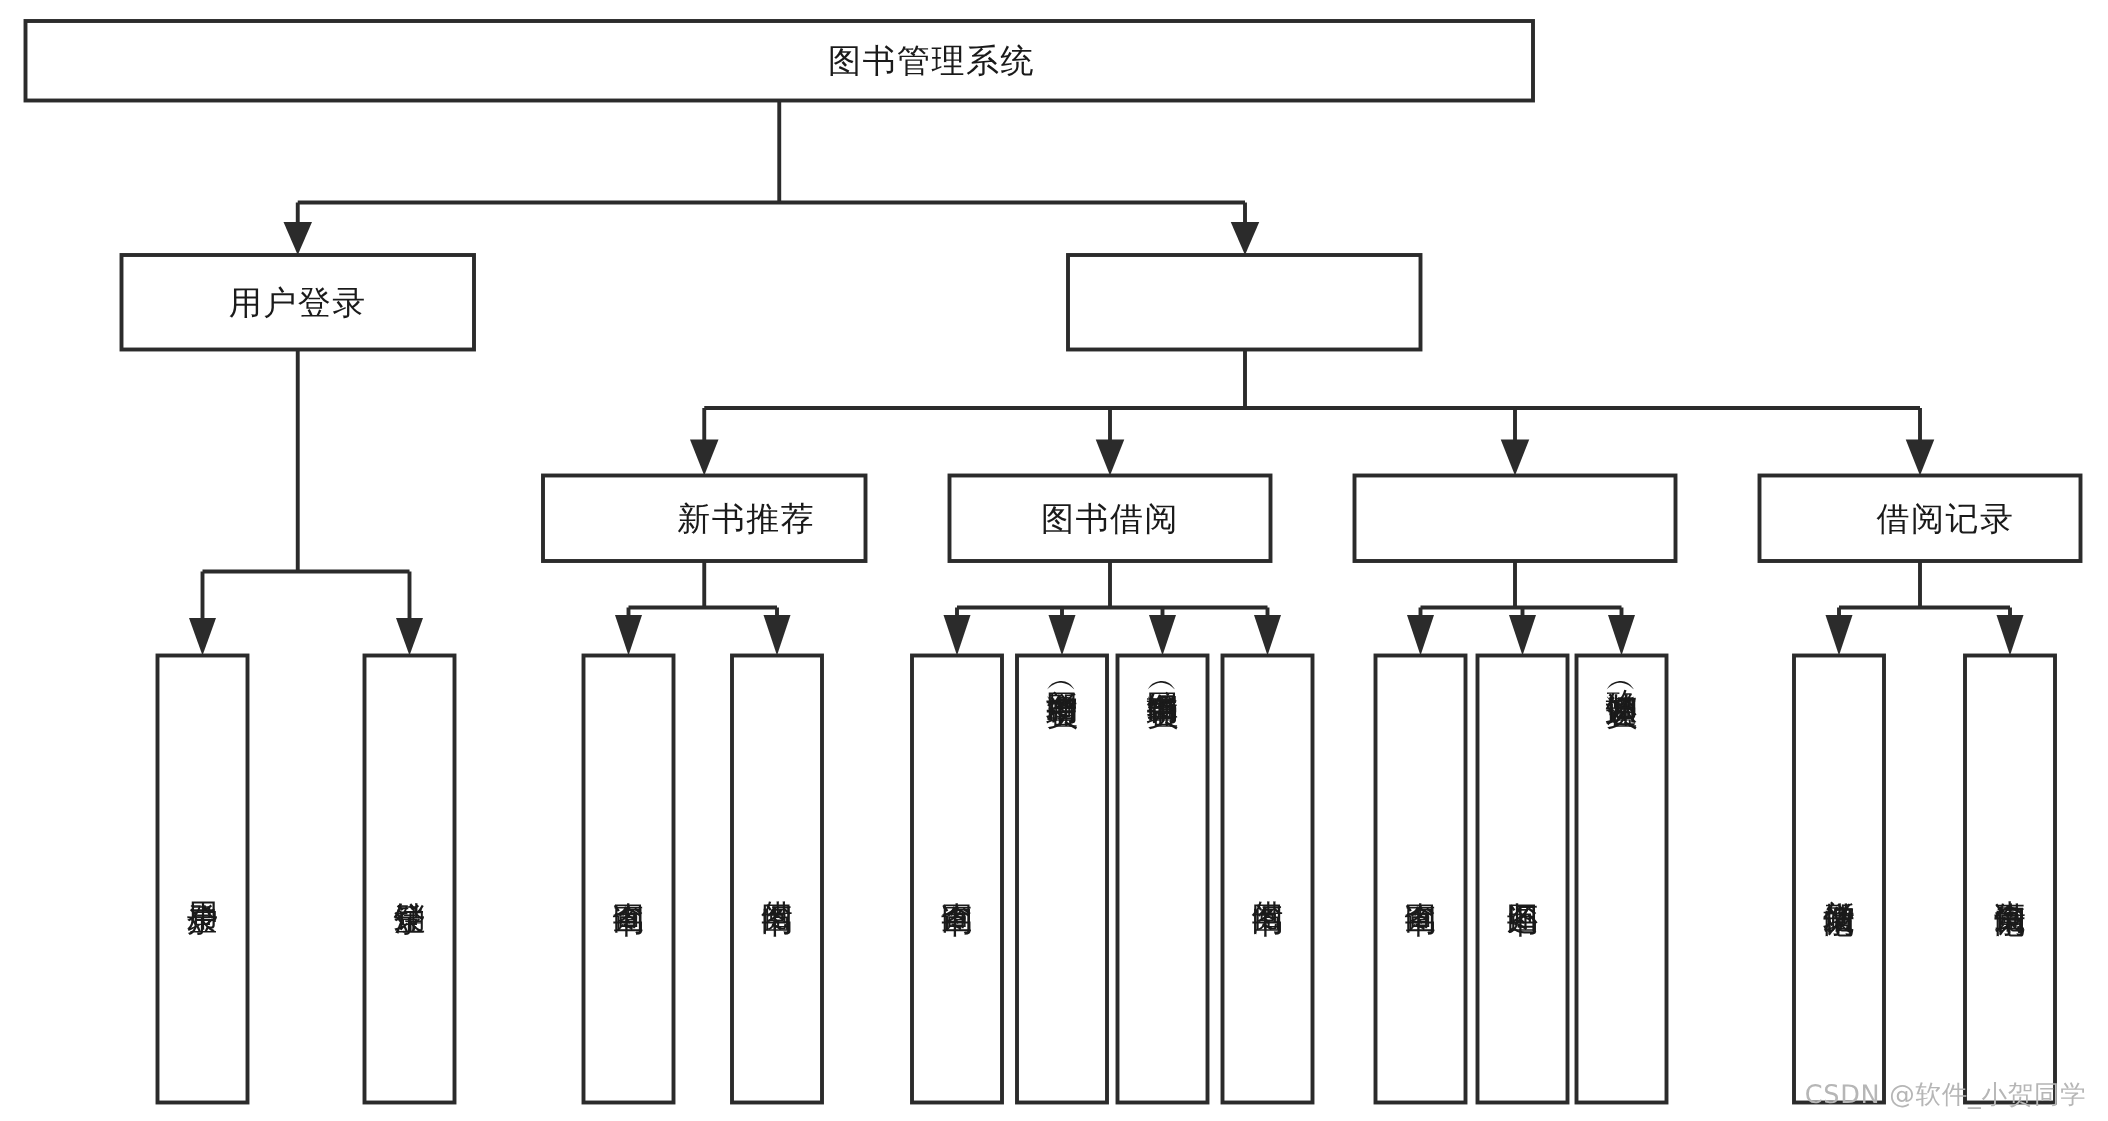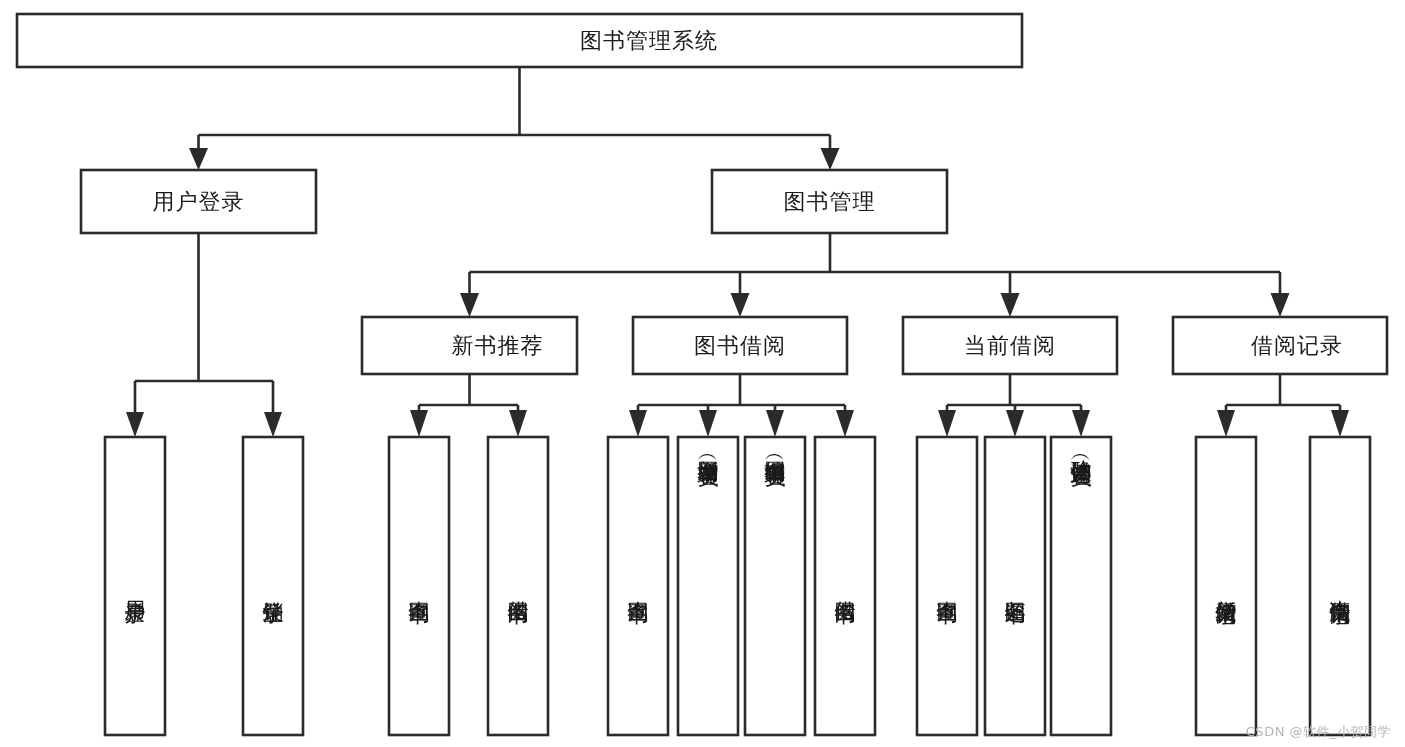--- a/index.html
+++ b/index.html
@@ -63,21 +63,21 @@
     color: #1a1a1a;
     letter-spacing: 1px;
     font-family: "DejaVu Sans", "Liberation Sans", sans-serif;
     white-space: nowrap;
     pointer-events: none;
   }
   .watermark {
     position: absolute;
     right: 14px;
     bottom: 6px;
-    font-size: 13px;
+    font-size: 17px;
     color: #b6b6b6;
     font-family: "DejaVu Sans", "Liberation Sans", sans-serif;
     letter-spacing: 0.5px;
     white-space: nowrap;
   }
 </style>
 </head>
 <body>
 
 <div id="diagram-root">
@@ -174,31 +174,29 @@
     <rect class="node-box" x="678" y="437" width="60" height="298"></rect>
     <rect class="node-box" x="745" y="437" width="60" height="298"></rect>
     <rect class="node-box" x="815" y="437" width="60" height="298"></rect>
     <rect class="node-box" x="917" y="437" width="60" height="298"></rect>
     <rect class="node-box" x="985" y="437" width="60" height="298"></rect>
     <rect class="node-box" x="1051" y="437" width="60" height="298"></rect>
     <rect class="node-box" x="1196" y="437" width="60" height="298"></rect>
     <rect class="node-box" x="1310" y="437" width="60" height="298"></rect>
   </svg>
 
-  <div class="horiz-text-wrap" style="left:17px; top:14px; width:1208px; height:53px;padding-left:28px;">图书管理系统</div>
+  <div class="horiz-text-wrap" style="left:17px; top:14px; width:1208px; height:53px;">图书管理系统</div>
 
   <div class="horiz-text-wrap" style="left:81px; top:170px; width:235px; height:63px;">用户登录</div>
 
-  <div class="horiz-text-wrap" style="left:712px; top:170px; width:235px; height:63px;">图书管理</div>
 
   <div class="horiz-text-wrap" style="left:362px; top:317px; width:215px; height:57px;padding-left:28px;">新书推荐</div>
 
   <div class="horiz-text-wrap" style="left:633px; top:317px; width:214px; height:57px;border-radius:12px;">图书借阅</div>
 
-  <div class="horiz-text-wrap" style="left:903px; top:317px; width:214px; height:57px;">当前借阅</div>
 
   <div class="horiz-text-wrap" style="left:1173px; top:317px; width:248px; height:57px;">借阅记录</div>
 
   <div class="vert-text-wrap" style="left:105px; top:437px; width:60px; height:298px;">用户登录</div>
   <div class="vert-text-wrap" style="left:243px; top:437px; width:60px; height:298px;">注销登录</div>
   <div class="vert-text-wrap" style="left:389px; top:437px; width:60px; height:298px;">查询图书</div>
   <div class="vert-text-wrap" style="left:488px; top:437px; width:60px; height:298px;">借阅图书</div>
   <div class="vert-text-wrap" style="left:608px; top:437px; width:60px; height:298px;">查询图书</div>
   <div class="vert-text-wrap" style="left:678px; top:437px; width:60px; height:298px; justify-content:flex-start; padding-top:6px; box-sizing:border-box;">新增图书（管理员）</div>
   <div class="vert-text-wrap" style="left:745px; top:437px; width:60px; height:298px; justify-content:flex-start; padding-top:6px; box-sizing:border-box;">编辑图书（管理员）</div>

